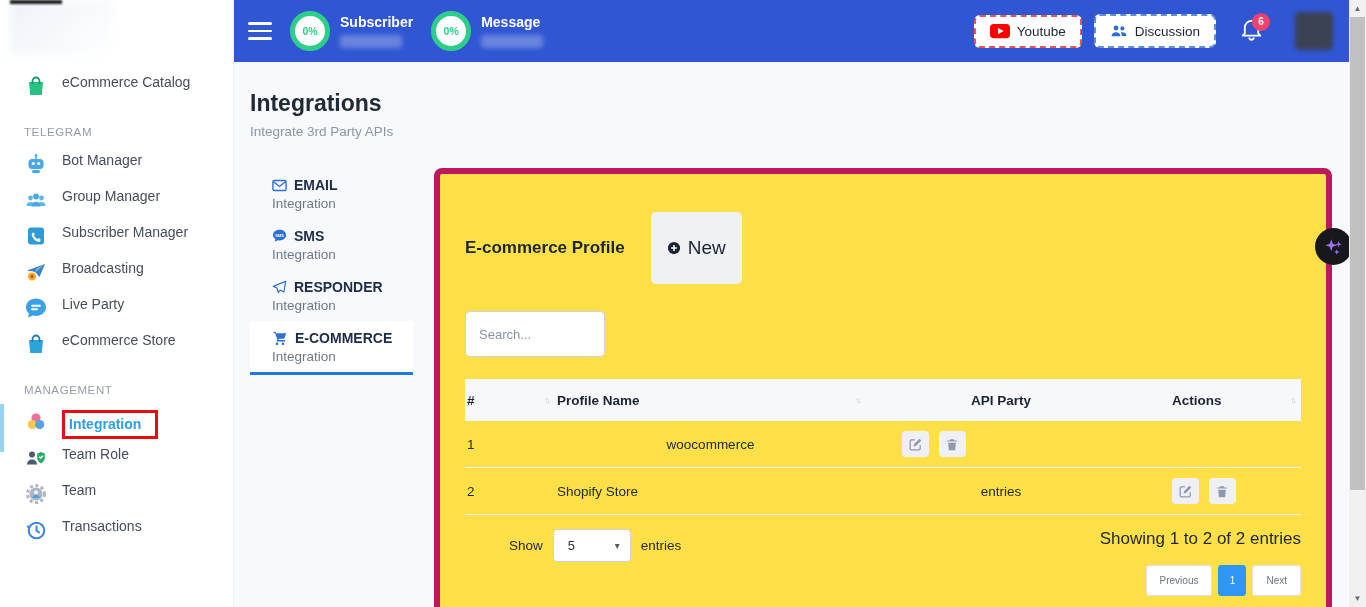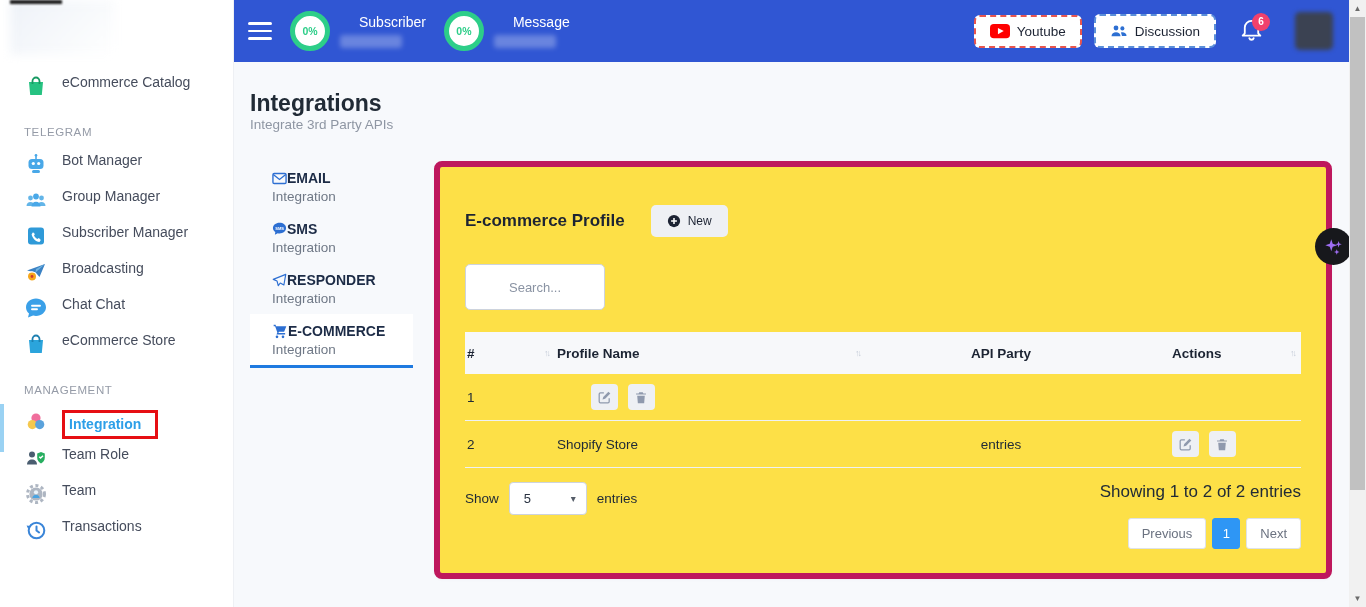--- a/index.html
+++ b/index.html
@@ -27,81 +27,81 @@
 
   
   .topbar { position:absolute; left:234px; top:0; width:1115px; height:62px; background:#3056d3;
     display:flex; align-items:center; padding:0 16px 0 14px; z-index:2; }
   .burger { width:24px; cursor:pointer; }
   .burger div { height:2.5px; background:#fff; border-radius:2px; margin:5px 0; }
   .stat { display:flex; align-items:center; gap:10px; margin-left:18px; }
   .ring { width:40px; height:40px; border-radius:50%; background:#fff; border:5px solid #2dce89;
     display:flex; align-items:center; justify-content:center; font-size:10.5px; font-weight:700; color:#2dce89; }
   .stat-col { display:flex; flex-direction:column; gap:5px; }
-  .stat-col .s-label { color:#fff; font-size:14px; font-weight:400;margin-left:19px; }
+  .stat-col .s-label { color:#fff; font-size:14px; font-weight:700; }
   .stat-blur { width:62px; height:13px; background:rgba(255,255,255,.28); border-radius:3px; filter:blur(2.5px); }
   .top-spacer { flex:1; }
   .pill { display:flex; align-items:center; gap:7px; background:#fff; border-radius:6px;
     padding:7px 14px; font-size:13.5px; color:#1c2333; cursor:pointer; }
   .pill.yt { border:2px dashed #e8554f; }
   .pill.disc { border:2px dashed #5b8fd9; margin-left:12px; }
   .bell-wrap { position:relative; margin-left:24px; cursor:pointer; }
   .badge { position:absolute; top:-4px; left:12px; min-width:18px; height:18px; border-radius:50%;
     background:#f1416c; color:#fff; font-size:10px; font-weight:700; display:flex; align-items:center;
     justify-content:center; }
   .avatar { width:38px; height:38px; border-radius:5px; background:#3b4252; filter:blur(2px);
     margin-left:32px; cursor:pointer; }
 
   
   .main { position:absolute; left:234px; top:62px; width:1115px; height:545px; background:#f7f9fc;
     padding:28px 17px 0 16px; }
   .page-title { font-size:23px; font-weight:700; color:#212b36; }
-  .page-subtitle { margin-top:0; font-size:13.5px; color:#8e96a3; }
+  .page-subtitle { margin-top:7px; font-size:13.5px; color:#8e96a3; }
   .content-row { display:flex; margin-top:29px; align-items:flex-start; }
 
   .subnav { width:163px; flex:0 0 163px; }
   .tab { padding:9px 0 8px 22px; cursor:pointer; }
-  .tab-line1 { display:flex; align-items:center; }
+  .tab-line1 { display:flex; align-items:center; gap:7px; }
   .tab-title { font-size:14px; font-weight:700; color:#1c2b46; }
   .tab-sub { margin-top:3px; font-size:13.5px; color:#6f7886; }
   .tab.active { background:#fff; border-bottom:3px solid #1f7ae0; padding-bottom:8px; }
 
   .card { flex:1; margin-left:21px; background:#fde047; border:6px solid #be185d; border-radius:8px;
     padding:24px 25px 24px 25px; box-shadow:0 1px 3px rgba(20,40,80,.03); }
   .panel-head { display:flex; align-items:center; gap:26px; margin-top:14px; }
   .panel-title { font-size:17px; font-weight:700; color:#1d2433; }
   .btn-new { display:flex; align-items:center; gap:7px; background:#eef0f4; border:none; border-radius:5px;
-    padding:9px 16px; font-size:12px; color:#1c2333; cursor:pointer; font-family:inherit; }
+    padding:25px 16px; font-size:19px; color:#1c2333; cursor:pointer; font-family:inherit; }
   .search-input { margin-top:27px; width:140px; height:46px; border:1px solid #cdd3dd; border-radius:5px;
-    padding:0 13px; font-size:13px; color:#3a4352; outline:none; font-family:inherit; display:block;text-align:center; }
+    padding:0 13px; font-size:13px; color:#3a4352; outline:none; font-family:inherit; display:block; }
   .search-input::placeholder { color:#8a93a3; }
 
   .tbl { margin-top:22px; width:100%; font-size:13.5px; }
   .t-head, .t-row { display:grid; grid-template-columns:90px 1fr 270px 165px; align-items:center; }
   .t-head { background:#f7f8fa; height:42px; font-weight:700; color:#1c2433; }
   .t-cell { padding:0 2px; position:relative; }
   .c-api { text-align:center; }
   .c-actions { padding-left:36px; }
   .sort { position:absolute; right:6px; top:50%; transform:translateY(-50%); font-size:9px;
     color:#c6ccd8; letter-spacing:-2px; cursor:pointer; }
   .t-row { height:47px; border-bottom:1px solid #eef1f5; color:#212b36; }
   .act-btn { display:inline-flex; align-items:center; justify-content:center; width:27px; height:26px;
     background:#eef0f4; border:none; border-radius:4px; cursor:pointer; margin-right:6px; }
 
-  .tbl-footer { display:flex; justify-content:space-between; margin-top:14px; align-items:flex-start; }
+  .tbl-footer { display:flex; justify-content:space-between; margin-top:14px; align-items:flex-start;margin-left:44px; }
   .show-group { display:flex; align-items:center; gap:10px; font-size:13.5px; color:#212b36; }
   .select-box { display:flex; align-items:center; justify-content:space-between; width:78px; height:33px;
     border:1px solid #cdd3dd; border-radius:4px; padding:0 10px 0 14px; font-size:13px; color:#2a3342;
     cursor:pointer; background:#fff; }
   .select-box .chev { font-size:10px; color:#555c68; }
   .foot-right { display:flex; flex-direction:column; align-items:flex-end; }
   .showing { font-size:17px; color:#212b36; }
   .pagination { display:flex; gap:6px; margin-top:16px; }
   .pg-btn { height:31px; padding:0 13px; background:#fff; border:1px solid #dee2e8; border-radius:3px;
-    font-size:13px; color:#6b7280; cursor:pointer; display:flex; align-items:center; font-family:inherit; }
+    font-size:10px; color:#6b7280; cursor:pointer; display:flex; align-items:center; font-family:inherit; }
   .pg-btn.current { background:#2e96f5; border-color:#2e96f5; color:#fff; width:28px; justify-content:center; padding:0; }
 
   
   .ai-fab { position:absolute; right:14px; top:228px; width:37px; height:37px; border-radius:50%;
     background:#17181c; z-index:4; display:flex; align-items:center; justify-content:center; cursor:pointer; }
 
   
   .scrollbar { position:absolute; right:0; top:0; width:17px; height:607px; background:#f1f1f1; z-index:10; }
   .sb-arrow { position:absolute; left:0; width:17px; height:17px; display:flex; align-items:center;
     justify-content:center; font-size:8px; color:#6b6b6b; cursor:pointer; }
@@ -166,21 +166,21 @@
           <circle cx="8" cy="16.5" r="4.6" fill="#f6a71c" stroke="#fff" stroke-width="1.2"></circle>
           <circle cx="8" cy="16.5" r="1.4" fill="#d0392e"></circle>
         </svg>
         <span class="lbl">Broadcasting</span>
       </div>
       <div class="side-item">
         <svg class="icn" viewBox="0 0 24 24">
           <path d="M12 2.5c5.5 0 10 3.9 10 8.7s-4.5 8.7-10 8.7c-1 0-2-.1-2.9-.4L4 21.5l1-4.1C3.1 15.8 2 13.7 2 11.2 2 6.4 6.5 2.5 12 2.5z" fill="#3aa0e8"></path>
           <path d="M8 9.8h8M8 13.2h5" stroke="#fff" stroke-width="1.9" stroke-linecap="round"></path>
         </svg>
-        <span class="lbl">Chat Chat</span>
+        <span class="lbl">Live Party</span>
       </div>
       <div class="side-item">
         <svg class="icn" viewBox="0 0 24 24">
           <path d="M5 8h14l-1.2 13H6.2L5 8z" fill="#2ba4dc"></path>
           <path d="M8.5 10V7a3.5 3.5 0 0 1 7 0v3" fill="none" stroke="#1d7fb0" stroke-width="1.8"></path>
         </svg>
         <span class="lbl">eCommerce Store</span>
       </div>
     </div>
 
@@ -357,20 +357,21 @@
               <span>API Party</span>
             </div>
             <div class="t-cell c-actions">
               <span>Actions</span>
               <span class="sort">↑↓</span>
             </div>
           </div>
 
           <div class="t-row">
             <div class="t-cell">1</div>
+            <div class="t-cell c-api">woocommerce</div>
             <div class="t-cell c-actions">
               <button class="act-btn">
                 <svg width="15" height="15" viewBox="0 0 24 24">
                   <path d="M11 4.5H5.5a2 2 0 0 0-2 2v12a2 2 0 0 0 2 2h12a2 2 0 0 0 2-2V13" fill="none" stroke="#8f99ad" stroke-width="2"></path>
                   <path d="M18.3 2.7l3 3L13 14l-4.2 1.2L10 11z" fill="#8f99ad"></path>
                 </svg>
               </button>
               <button class="act-btn">
                 <svg width="14" height="15" viewBox="0 0 24 24">
                   <path d="M9 3h6l1 2h4.5v2h-17V5H8l1-2zM5.5 9h13l-1.1 13H6.6L5.5 9z" fill="#8f99ad"></path>

